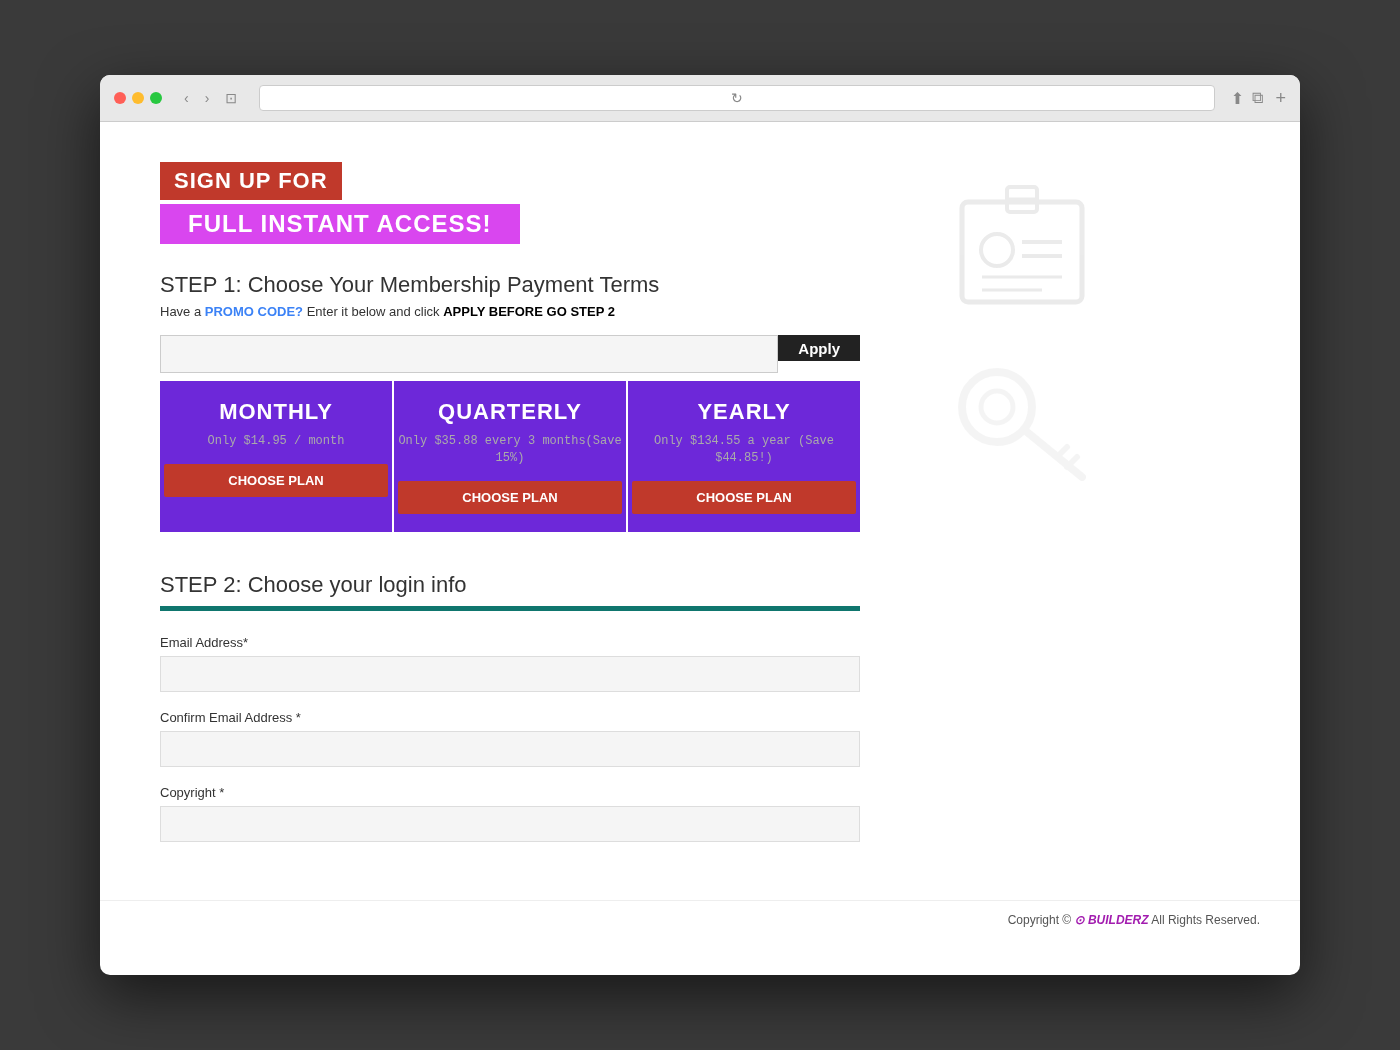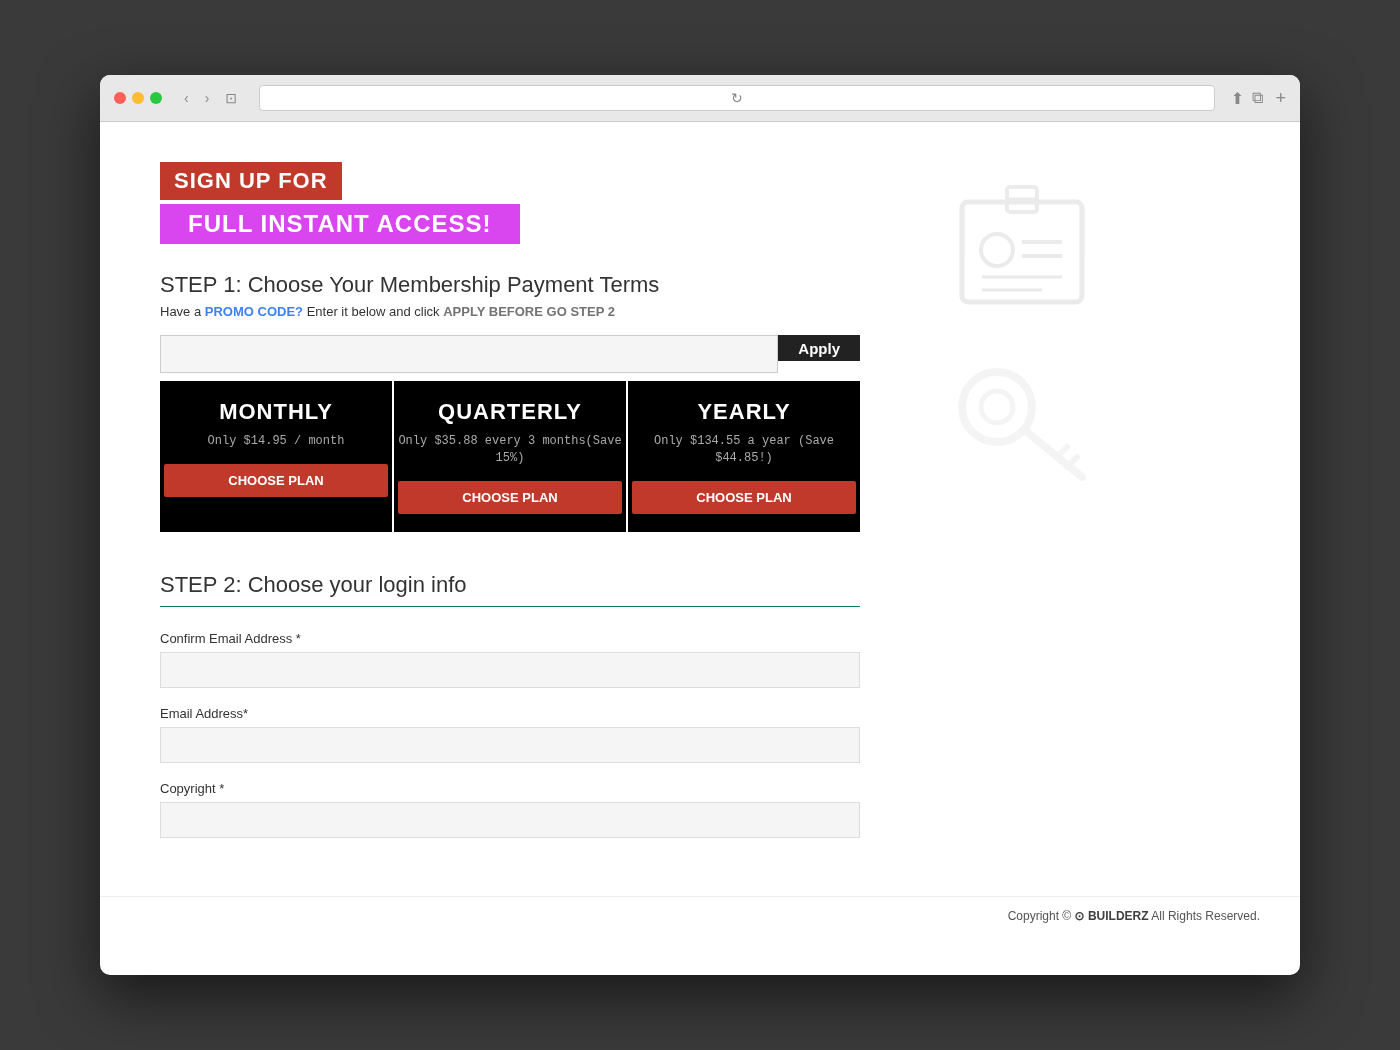--- a/index.html
+++ b/index.html
@@ -162,21 +162,21 @@
       color: #333;
       margin-bottom: 16px;
     }
 
     .promo-hint .promo-code-text {
       color: #3b82f6;
       font-weight: bold;
     }
 
     .promo-hint .apply-text {
-      color: #737373;
+      color: #000000;
       font-weight: bold;
     }
 
     .promo-input-row {
       display: flex;
       margin-bottom: 8px;
     }
 
     .promo-input {
       flex: 1;
@@ -207,21 +207,21 @@
 
     
     .plans-row {
       display: flex;
       gap: 0;
       margin-bottom: 40px;
     }
 
     .plan-card {
       flex: 1;
-      background: #000000;
+      background: #6d28d9;
       color: #fff;
       padding: 18px 4px;
       text-align: center;
       margin-right: 2px;
     }
 
     .plan-card:last-child {
       margin-right: 0;
     }
 
@@ -252,21 +252,21 @@
       text-transform: uppercase;
       width: 100%;
       border-radius: 2px;
     }
 
     
     .step2-title {
       font-size: 22px;
       color: #333;
       font-weight: normal;
-      border-bottom: 1px solid #0f766e;
+      border-bottom: 5px solid #0f766e;
       padding-bottom: 8px;
       margin-bottom: 24px;
     }
 
     .form-group {
       margin-bottom: 18px;
     }
 
     .form-label {
       display: block;
@@ -302,22 +302,23 @@
     .page-footer {
       background: #fff;
       text-align: right;
       padding: 12px 40px;
       font-size: 12px;
       color: #555;
       border-top: 1px solid #eee;
     }
 
     .builderz-brand {
-      color: #404040;
+      color: #a21caf;
       font-weight: bold;
+      font-style: italic;
     }
   </style>
 </head>
 <body>
 
 <div class="browser-window">
 
   <div class="browser-chrome">
     <div class="traffic-lights">
       <div class="traffic-light tl-red"></div>
@@ -376,25 +377,25 @@
         <div class="plan-card">
           <div class="plan-name">YEARLY</div>
           <div class="plan-price">Only $134.55 a year (Save $44.85!)</div>
           <button class="choose-plan-btn">Choose Plan</button>
         </div>
       </div>
 
       <h2 class="step2-title">STEP 2: Choose your login info</h2>
 
       <div class="form-group">
+        <label class="form-label">Email Address*</label>
+        <input class="form-input" type="email" style="">
+      </div>
+      <div class="form-group">
         <label class="form-label">Confirm Email Address *</label>
-        <input class="form-input" type="email" style="">
-      </div>
-      <div class="form-group">
-        <label class="form-label">Email Address*</label>
         <input class="form-input" type="email" style="">
       </div>
       <div class="form-group">
         <label class="form-label">Copyright *</label>
         <input class="form-input" type="password" style="">
       </div>
 
     </div>
 
     <div class="side-column">

